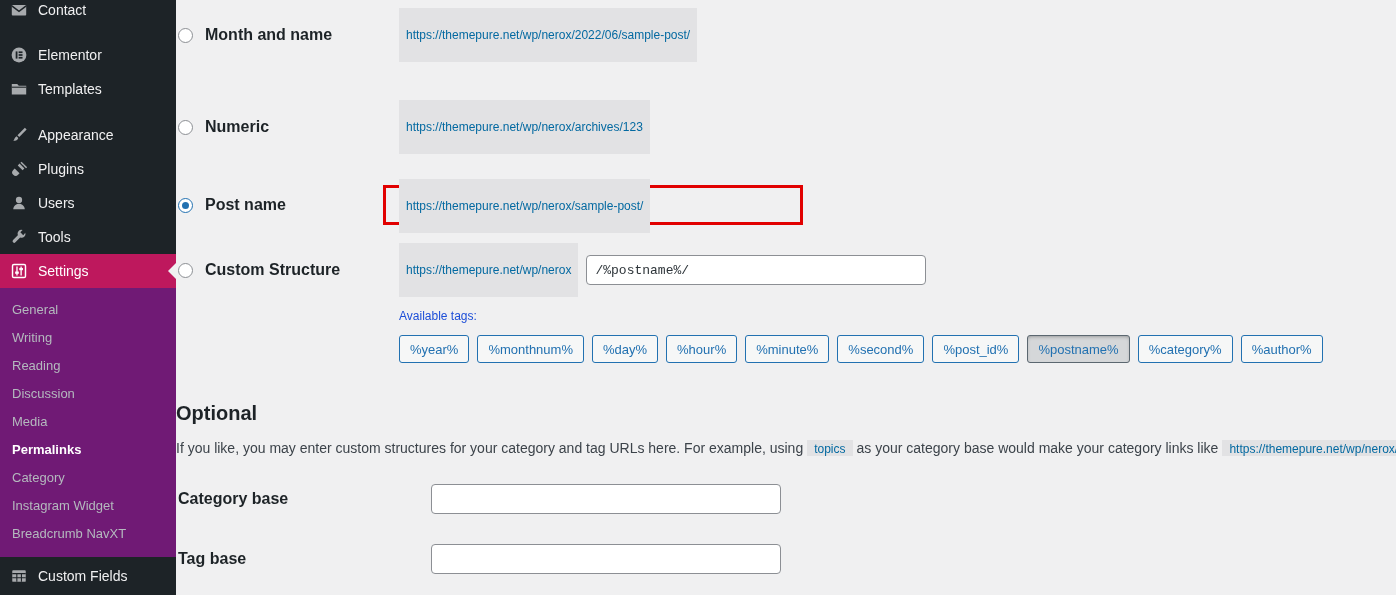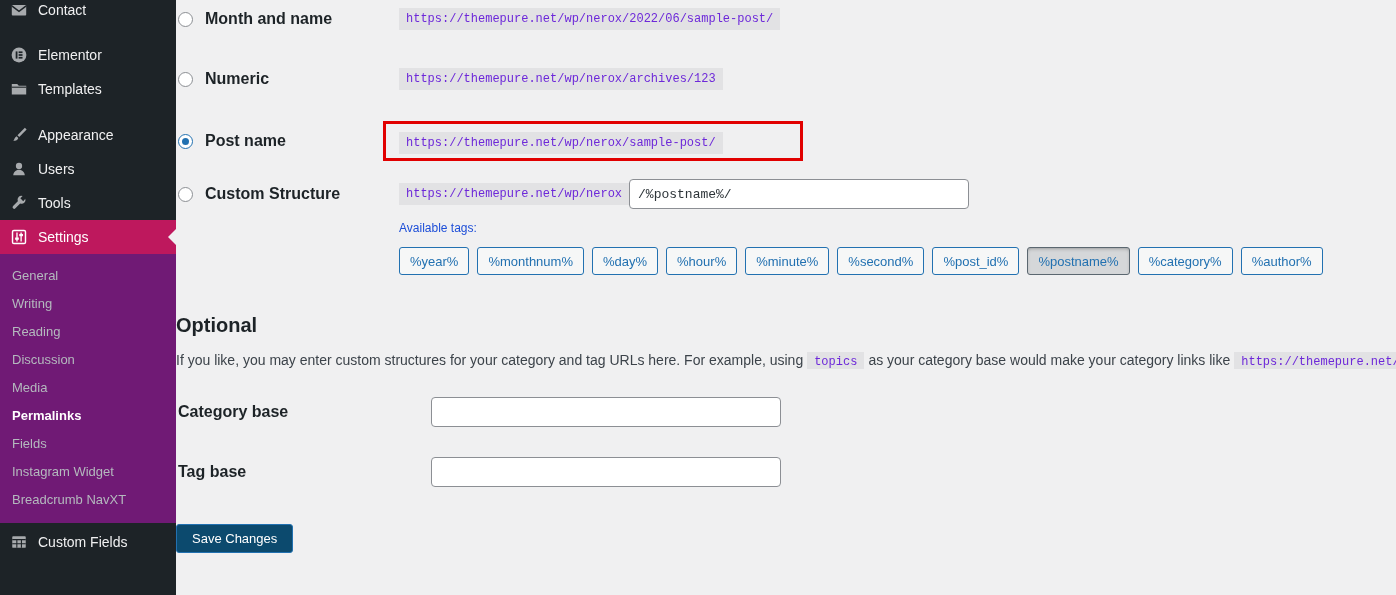--- a/index.html
+++ b/index.html
@@ -78,40 +78,40 @@
   }
   .radio.checked { border-color: #2271b1; }
   .radio.checked::after {
     content: "";
     position: absolute; left: 3px; top: 3px;
     width: 7px; height: 7px;
     border-radius: 50%;
     background: #2271b1;
   }
   code, .code {
-    font-family: Liberation Mono, monospace;
+    font-family: Liberation Sans, sans-serif;
     font-size: 12px;
     background: #e2e2e4;
-    color: #6d28d9;
-    padding: 4px 7px;
+    color: #0369a1;
+    padding: 20px 7px;
     white-space: nowrap;
   }
   .row-1 { margin-bottom: 38px; }
   .row-2 { margin-bottom: 31px; }
   .highlight-box {
     border: 3px solid #e10000;
     padding: 8px 13px;
     margin-left: -16px;
     width: 420px;
     flex: none;
   }
   .row-3 { margin-bottom: 18px; }
   .struct-input {
     width: 340px; height: 30px;
-    margin-left: 0;
+    margin-left: 8px;
     border: 1px solid #8c8f94;
     border-radius: 4px;
     background: #fff;
     font-family: "Liberation Mono", monospace;
     font-size: 13px;
     padding: 0 8px;
     color: #2c3338;
   }
   .available-tags-label {
     margin: 12px 0 12px 223px;
@@ -218,20 +218,31 @@
     <div class="menu-item">
       <span class="mi-icon">
         <svg width="18" height="18" viewBox="0 0 20 20">
             <path d="M16.5 2l2 2-8.2 8.2-2-2z" fill="#a7aaad"></path>
             <path d="M7.3 11.3l1.9 1.9c-.4 2.2-2.6 3.3-5.6 3.3 1.4-1.3 1-3.6 3.7-5.2z" fill="#a7aaad"></path>
           </svg>
       </span>
       <span>Appearance</span>
     </div>
 
+    <div class="menu-item">
+      <span class="mi-icon">
+        <svg width="18" height="18" viewBox="0 0 20 20">
+            <path d="M5.2 9.4l5.4 5.4-1.6 1.6a3.8 3.8 0 0 1-5.4-5.4z" fill="#a7aaad"></path>
+            <path d="M8.6 6l5.4 5.4 2-2L10.6 4z" fill="#a7aaad"></path>
+            <rect x="12.9" y="1.8" width="1.7" height="4.4" transform="rotate(-45 13.75 4)" fill="#a7aaad"></rect>
+            <rect x="16" y="4.9" width="1.7" height="4.4" transform="rotate(-45 16.85 7.1)" fill="#a7aaad"></rect>
+          </svg>
+      </span>
+      <span>Plugins</span>
+    </div>
 
     <div class="menu-item">
       <span class="mi-icon">
         <svg width="18" height="18" viewBox="0 0 20 20">
             <circle cx="10" cy="6.6" r="3.5" fill="#a7aaad"></circle>
             <path d="M3.6 17c0-3.5 2.9-6.3 6.4-6.3s6.4 2.8 6.4 6.3z" fill="#a7aaad"></path>
           </svg>
       </span>
       <span>Users</span>
     </div>
@@ -260,21 +271,21 @@
 
   </div>
 
   <div class="submenu">
     <div class="submenu-item">General</div>
     <div class="submenu-item">Writing</div>
     <div class="submenu-item">Reading</div>
     <div class="submenu-item">Discussion</div>
     <div class="submenu-item">Media</div>
     <div class="submenu-item current">Permalinks</div>
-    <div class="submenu-item">Fields</div>
+    <div class="submenu-item">Category</div>
     <div class="submenu-item">Instagram Widget</div>
     <div class="submenu-item">Breadcrumb NavXT</div>
   </div>
 
   <div class="menu-bottom">
     <div class="menu-item">
       <span class="mi-icon">
         <svg width="18" height="18" viewBox="0 0 20 20">
             <rect x="2.5" y="3.5" width="15" height="13" rx="1" fill="#a7aaad"></rect>
             <path d="M2.5 7.4h15M7.6 7.4v9.1M12.7 7.4v9.1M2.5 11.9h15" stroke="#1d2327" stroke-width="1.2" fill="none"></path>

